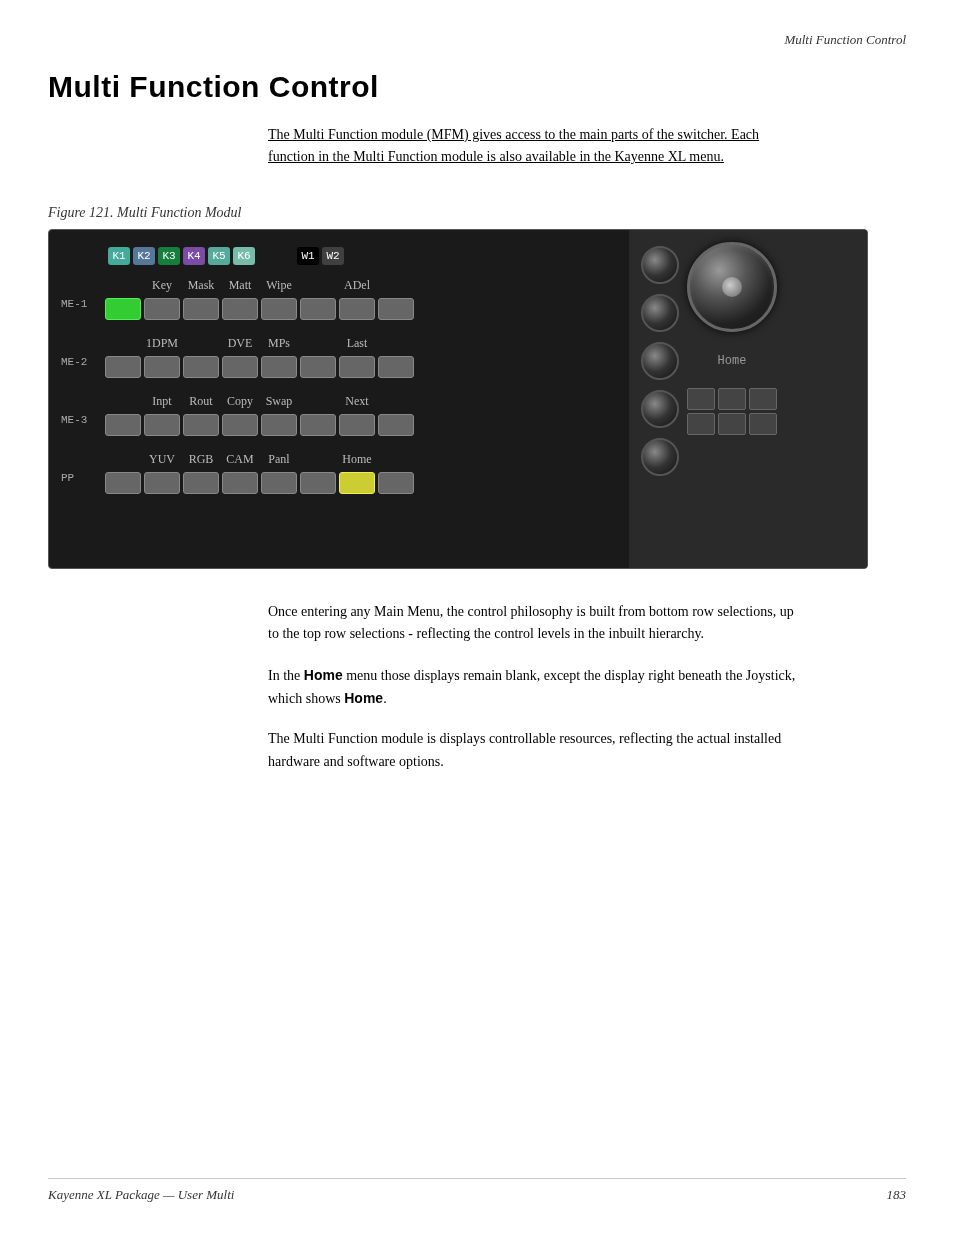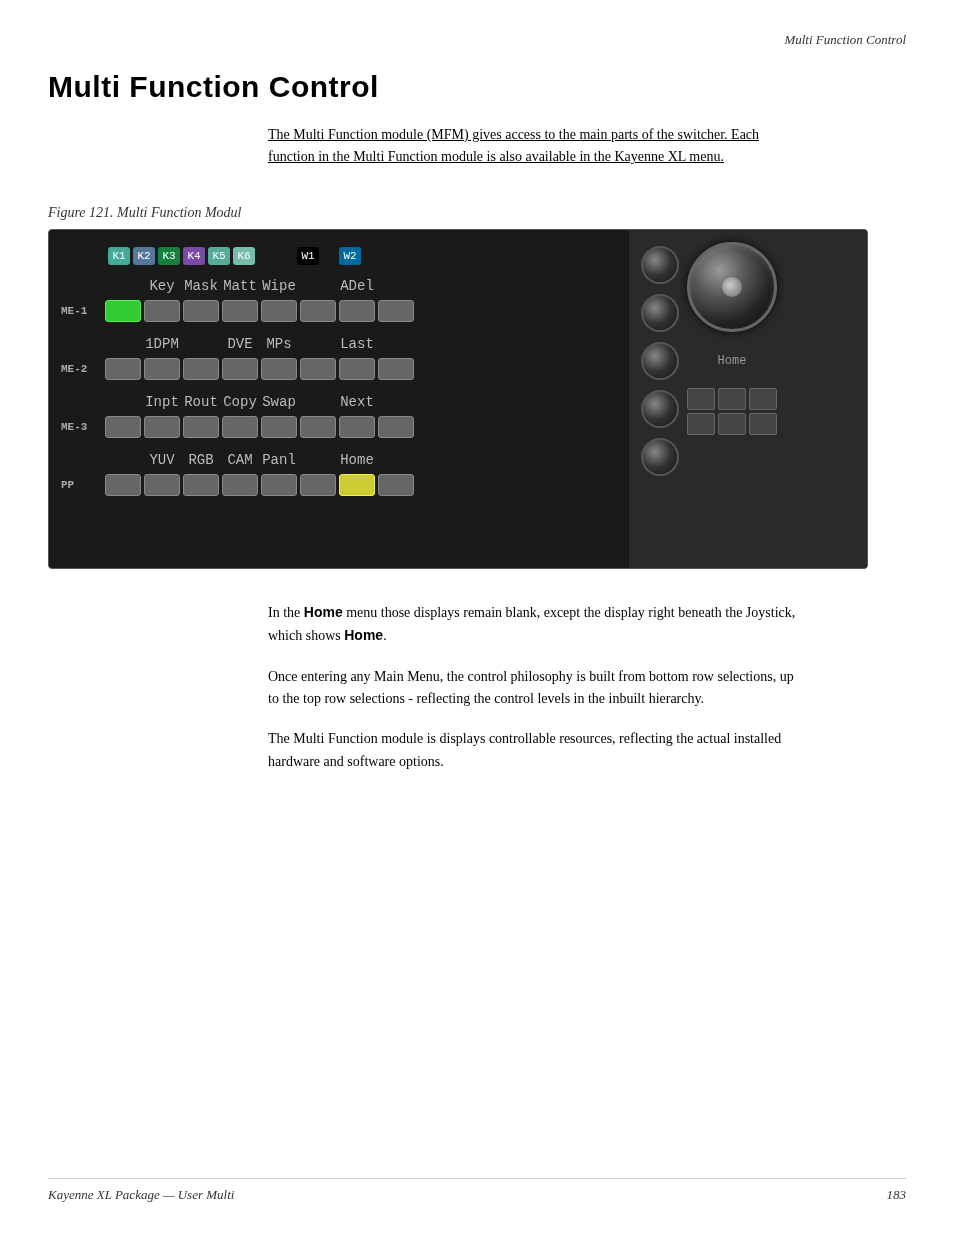--- a/index.html
+++ b/index.html
@@ -97,21 +97,21 @@
       height: 18px;
     }
 
     .key-chip.k1 { background: #4a9; }
     .key-chip.k2 { background: #579; }
     .key-chip.k3 { background: #15803d; }
     .key-chip.k4 { background: #7a4ca8; }
     .key-chip.k5 { background: #5a9; }
     .key-chip.k6 { background: #7ba; }
     .key-chip.w1 { background: #000000; }
-    .key-chip.w2 { background: #0369a1; margin-left: 17px; }
+    .key-chip.w2 { background: #404040; }
 
     .mfm-btn {
       width: 36px;
       height: 22px;
       background: #666;
       border-radius: 3px;
       border: 1px solid #888;
       cursor: pointer;
     }
 
@@ -225,31 +225,30 @@
     }
 
     .mfm-btn-labels {
       display: flex;
       gap: 3px;
     }
 
     .mfm-btn-label {
       width: 36px;
       text-align: center;
-      font-family: Liberation Mono, monospace;
-      font-size: 14px;
+      font-family: Liberation Serif, serif;
+      font-size: 12px;
       color: #bbb;
     }
 
     .mfm-buttons-row {
       display: flex;
-      align-items: center;
+      align-items: flex-start;
       height: 26px;
       gap: 0;
-      font-weight: bold;
     }
 
     .mfm-row-label {
       width: 44px;
       font-family: 'Courier New', monospace;
       font-size: 11px;
       color: #aaa;
       flex-shrink: 0;
     }
 
@@ -432,25 +431,25 @@
             <div class="small-btn"></div>
             <div class="small-btn"></div>
             <div class="small-btn"></div>
           </div>
         </div>
       </div>
     </div>
 
   </div>
 
+  <p class="body-text">Once entering any Main Menu, the control philosophy is built from bottom row selections, up to the top row selections - reflecting the control levels in the inbuilt hierarchy.</p>
+
   <p class="body-text">
     In the <b>Home</b> menu those displays remain blank, except the display right beneath the Joystick, which shows <b>Home</b>.
   </p>
-
-  <p class="body-text">Once entering any Main Menu, the control philosophy is built from bottom row selections, up to the top row selections - reflecting the control levels in the inbuilt hierarchy.</p>
 
   <p class="body-text">The Multi Function module is displays controllable resources, reflecting the actual installed hardware and software options.</p>
 
 </div>
 
 <div class="page-footer">
   <span>Kayenne XL Package  —  User Multi</span>
   <span>183</span>
 </div>
 

